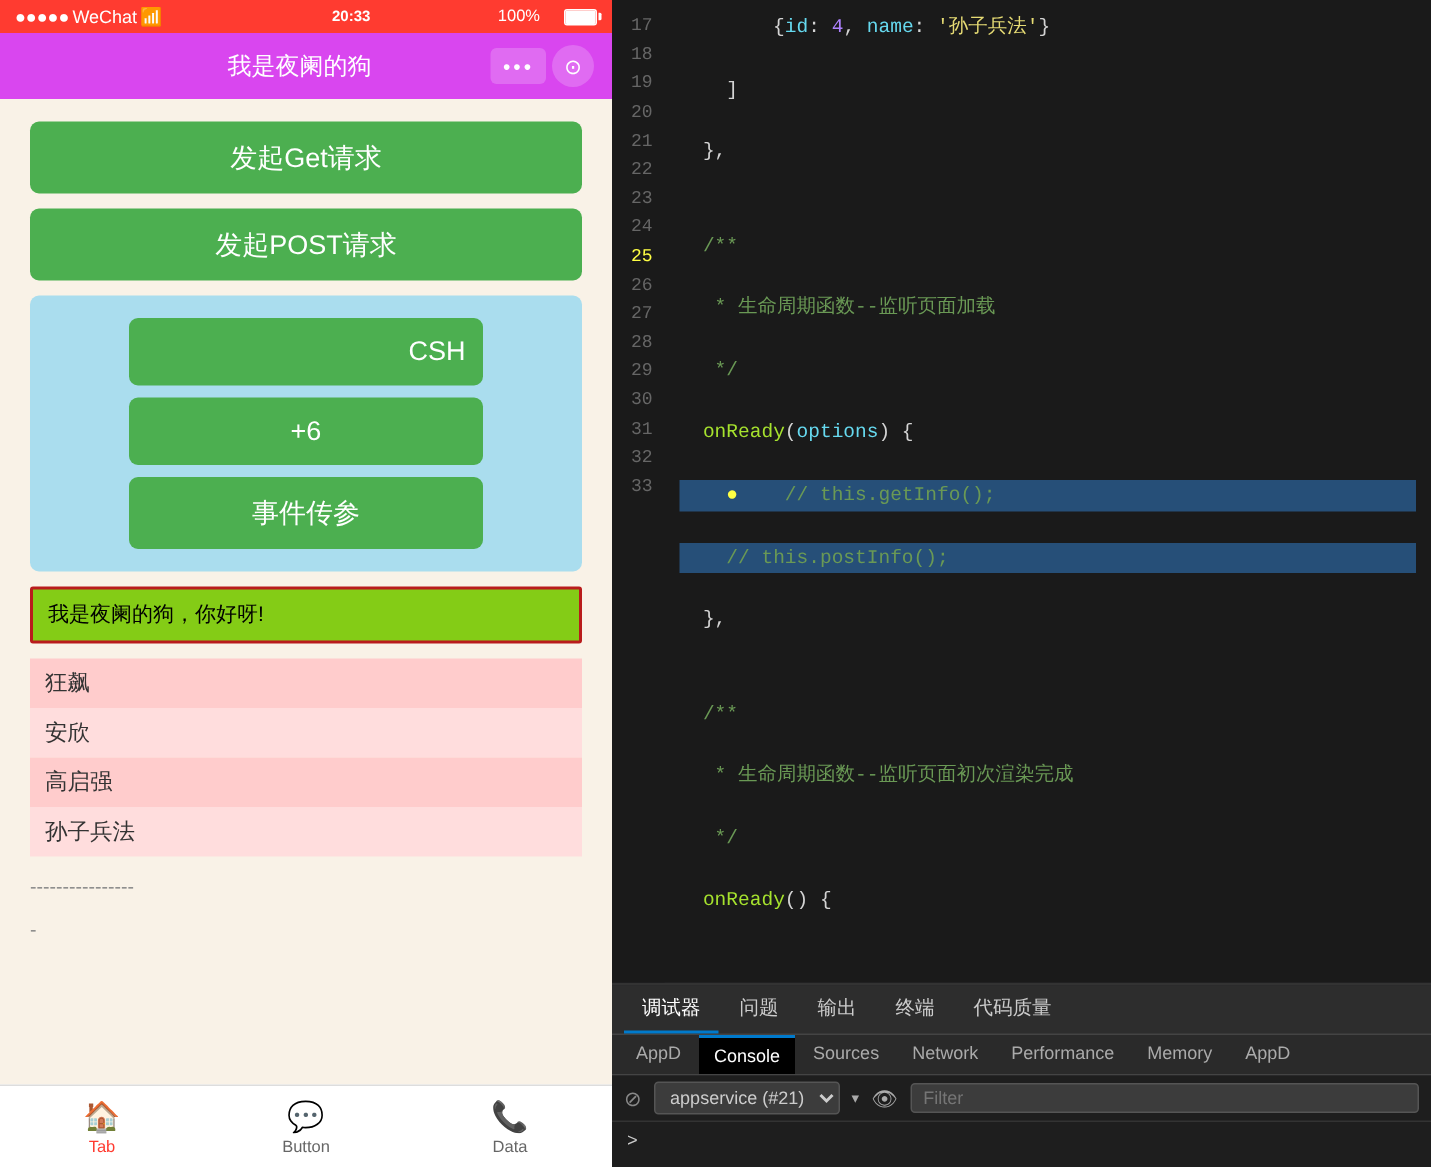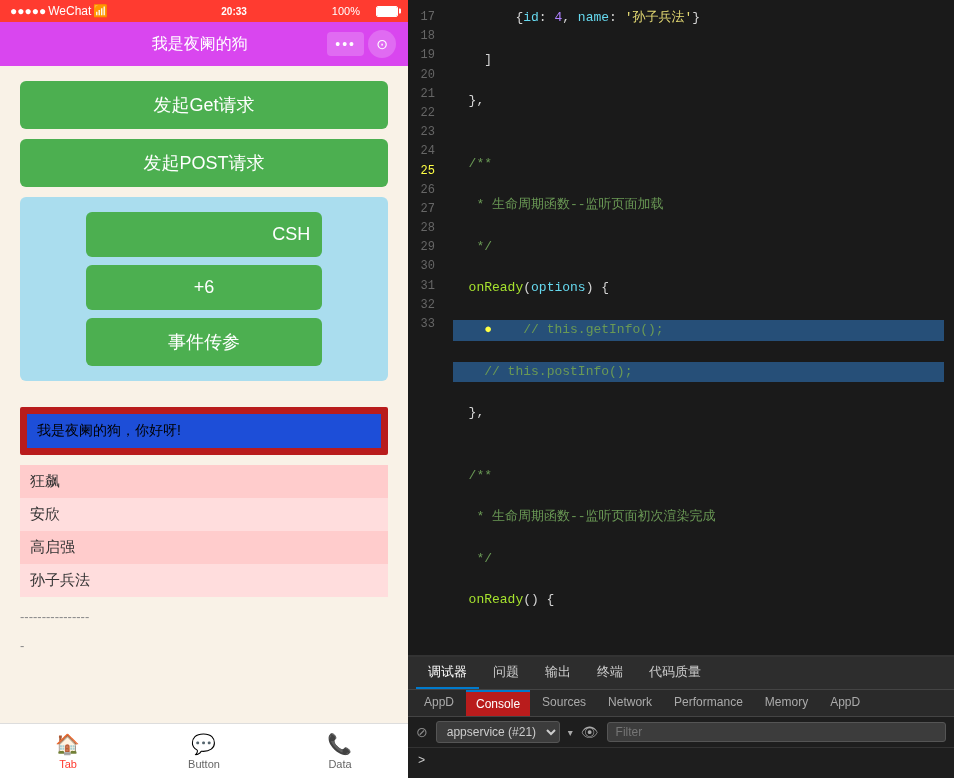--- a/index.html
+++ b/index.html
@@ -119,27 +119,26 @@
       border-radius: 6px;
       padding: 15px;
       display: flex;
       flex-direction: column;
       gap: 8px;
       align-items: center;
     }
 
     
     #text-output {
-      background: #1d4ed8;
-      border: 7px solid #b91c1c;
+      background: #84cc16;
+      border: 2px solid #b91c1c;
       padding: 8px 10px;
       font-size: 14px;
       width: 100%;
       border-radius: 2px;
-      margin-top: 16px;
     }
 
     
     .list-item {
       width: 100%;
       padding: 7px 10px;
       font-size: 15px;
       color: #333;
     }
     .list-item:nth-child(odd) { background: #ffcccc; }
@@ -302,21 +301,21 @@
       padding: 0 6px;
       gap: 2px;
     }
 
     .devtab2 {
       padding: 5px 10px;
       font-size: 12px;
       cursor: pointer;
       color: #aaa;
     }
-    .devtab2.active { color: white; background: #b91c1c; border-top: 2px solid #007acc; }
+    .devtab2.active { color: white; background: #000000; border-top: 2px solid #007acc; }
   </style>
 </head>
 <body>
 
 <div id="phone-panel">
 
   <div id="status-bar">
     <div id="status-left">
       <span>●●●●●</span>
       <span>WeChat</span>

